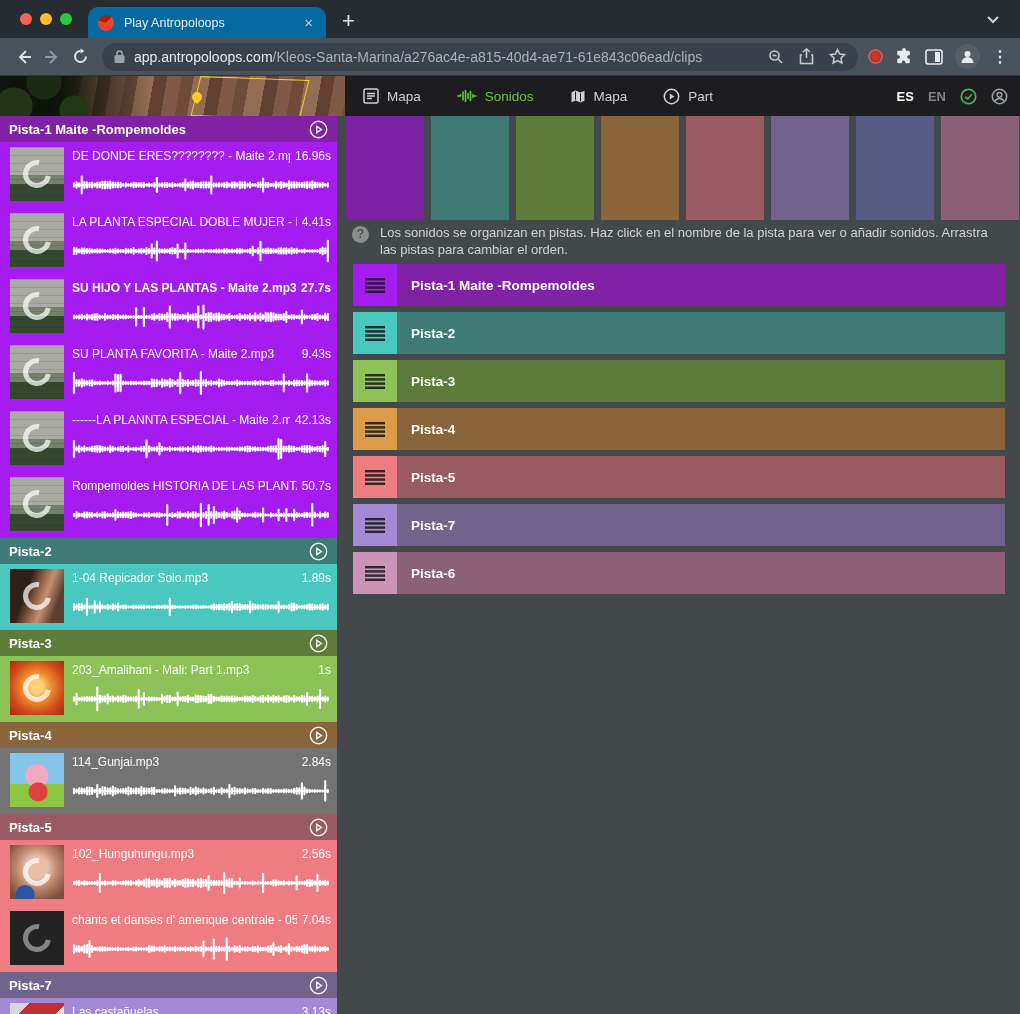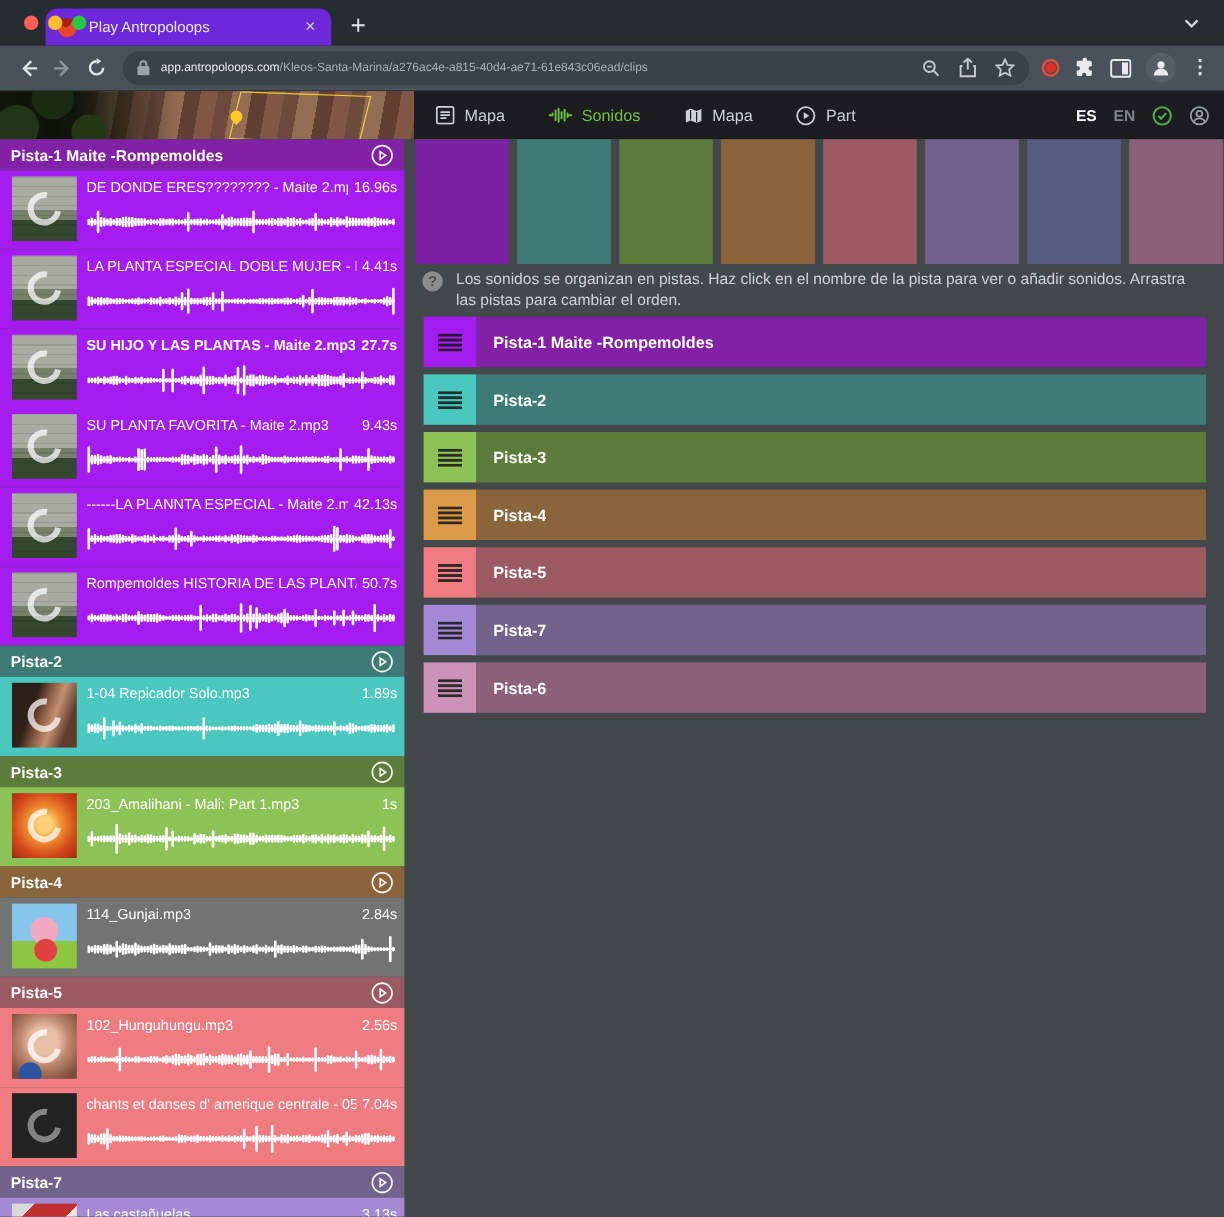--- a/index.html
+++ b/index.html
@@ -8,37 +8,37 @@
     width:1020px; height:1014px; overflow:hidden;
     font-family:"Liberation Sans", sans-serif;
     background:#43484a; position:relative;
   }
 
   
   .tabstrip { height:38px; background:#262c30; position:relative; display:flex; align-items:flex-end; }
   .traffic { position:absolute; left:20px; top:13px; display:flex; gap:8px; }
   .light { width:12px; height:12px; border-radius:50%; }
   .light.red { background:#ff5f57; } .light.yellow { background:#febc2e; } .light.green { background:#28c840; }
-  .tab { margin-left:38px; width:238px; height:31px; background:#6d28d9; border-radius:10px 10px 0 0;
+  .tab { margin-left:88px; width:238px; height:31px; background:#0369a1; border-radius:10px 10px 0 0;
          display:flex; align-items:center; padding:0 10px; }
   .favicon { width:16px; height:16px; border-radius:50%; flex:none;
              background:conic-gradient(from 40deg, #e8452c 0 250deg, #a81f10 250deg 360deg); }
   .tab-title { color:#e8eaed; font-size:12.5px; margin-left:10px; flex:1; white-space:nowrap; overflow:hidden; }
   .tab-close { color:#c6cacd; font-size:15px; line-height:1; padding:0 3px; cursor:default; }
   .newtab { color:#dfe2e5; font-size:22px; line-height:1; margin:0 0 6px 16px; }
   .tab-chevron { position:absolute; right:20px; top:12px; width:14px; height:14px; }
   .tab-chevron svg { stroke:#cfd3d6; }
 
   .toolbar { height:38px; background:#49525b; display:flex; align-items:center; padding:0 10px;
              border-bottom:1px solid #30363a; }
   .navbtn { width:28px; height:28px; display:flex; align-items:center; justify-content:center; flex:none; }
   .urlpill { flex:1; height:28px; background:#3a414a; border-radius:14px; margin:0 8px;
              display:flex; align-items:center; padding:0 12px; min-width:0; }
   .lock { margin-right:9px; flex:none; }
-  .url { font-size:10px; white-space:nowrap; overflow:hidden; }
+  .url { font-size:14px; white-space:nowrap; overflow:hidden; }
   .url .host { color:#e8eaed; }
   .url .path { color:#aab1b7; }
   .pill-icons { margin-left:auto; display:flex; align-items:center; gap:15px; padding-left:10px; }
   .right-icons { display:flex; align-items:center; gap:12px; padding:0 2px; }
   .record { width:15px; height:15px; border-radius:50%; border:2px solid #e05043; position:relative; }
   .record::after { content:""; position:absolute; inset:1px; border-radius:50%; background:#d93025; }
   .avatar { width:25px; height:25px; border-radius:50%; background:#565d64; display:flex; align-items:center; justify-content:center; }
   .kebab { color:#dfe3e6; font-size:16px; font-weight:bold; letter-spacing:0; line-height:1; }
 
   

